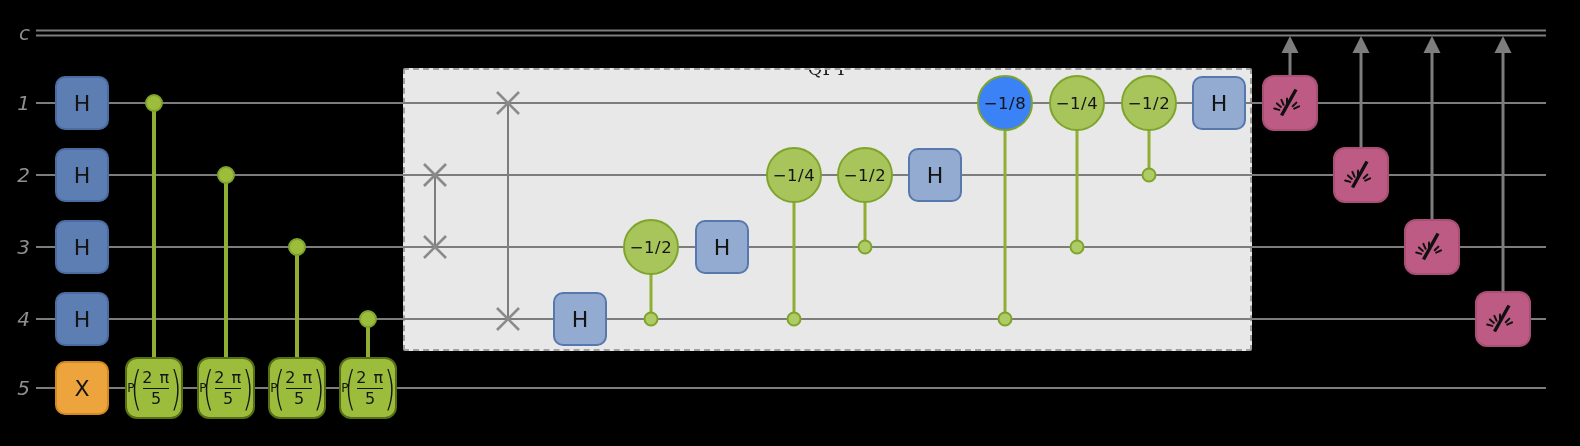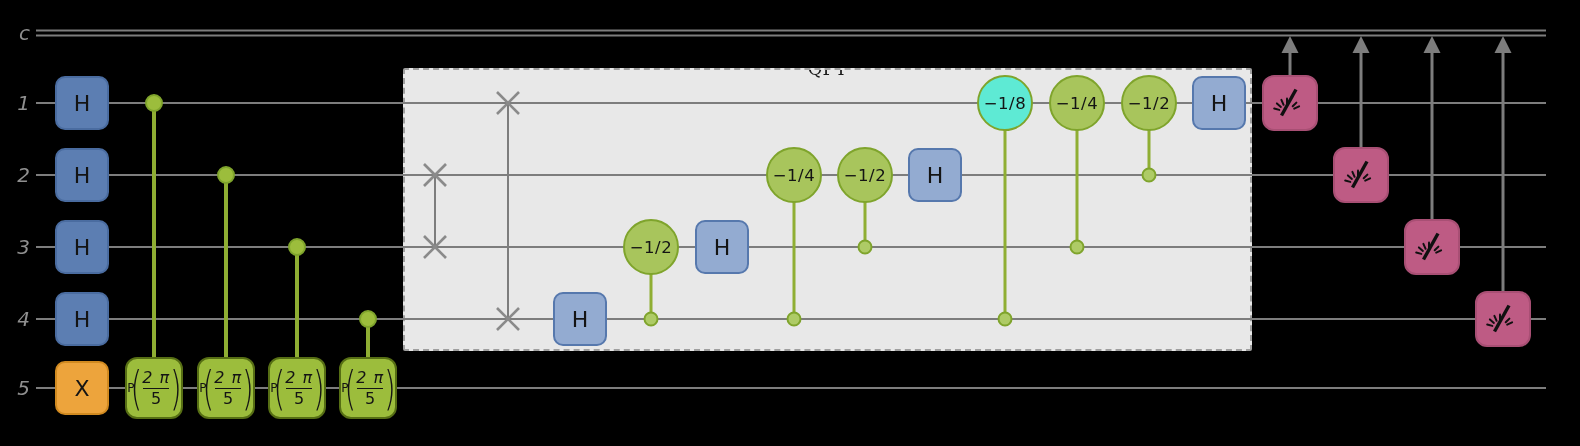--- a/index.html
+++ b/index.html
@@ -22,21 +22,21 @@
           font-size:16.5px;color:#141414;letter-spacing:.5px;}
   .dot{width:18px;height:18px;border-radius:50%;z-index:4;border:2px solid;}
   .dot-sm{width:15px;height:15px;border-radius:50%;z-index:4;border:2.5px solid;}
   .pgate{width:58px;height:62px;border-radius:12px;border:2px solid;z-index:4;
          display:flex;align-items:center;justify-content:center;color:#141414;}
   .pgate .pp{font-size:12px;margin-right:-3px;z-index:1;}
   .pgate .paren{font-size:30px;font-weight:200;transform:scaleY(1.55);line-height:1;
                 margin:0 -1px;}
   .frac{display:inline-flex;flex-direction:column;align-items:center;line-height:1;
         font-size:16px;}
-  .frac .num{padding:0 1px 2px;letter-spacing:1px;font-style:italic;}
+  .frac .num{padding:0 1px 2px;letter-spacing:1px;}
   .frac .den{border-top:1.8px solid #141414;padding:2px 8px 0;}
   .measure{width:56px;height:56px;border-radius:12px;border:2px solid;z-index:4;
            display:flex;align-items:center;justify-content:center;}
 </style>
 </head>
 <body>
 
 <div id="stage">
     <div class="qft-box" style="left: 403px; top: 68px; width: 849px; height: 283px;">
       <span class="qft-label">QFT</span>
@@ -153,21 +153,21 @@
       <span>−1/4</span>
     </div>
     <div class="dot-sm c" style="background: rgb(174, 203, 102); border-color: rgb(127, 164, 44); left: 794px; top: 319px;"></div>
     <div class="circle c" style="background: rgb(168, 197, 92); border-color: rgb(127, 164, 44); left: 865px; top: 175px;">
       <span>−1/2</span>
     </div>
     <div class="dot-sm c" style="background: rgb(174, 203, 102); border-color: rgb(127, 164, 44); left: 865px; top: 247px;"></div>
     <div class="gate c" style="background: rgb(147, 171, 209); border-color: rgb(86, 120, 173); left: 935px; top: 175px;">
       <span>H</span>
     </div>
-    <div class="circle c" style="background: #5eead4; border-color: rgb(127, 164, 44); left: 1005px; top: 103px;">
+    <div class="circle c" style="background: #3b82f6; border-color: rgb(127, 164, 44); left: 1005px; top: 103px;">
       <span>−1/8</span>
     </div>
     <div class="dot-sm c" style="background: rgb(174, 203, 102); border-color: rgb(127, 164, 44); left: 1005px; top: 319px;"></div>
     <div class="circle c" style="background: rgb(168, 197, 92); border-color: rgb(127, 164, 44); left: 1077px; top: 103px;">
       <span>−1/4</span>
     </div>
     <div class="dot-sm c" style="background: rgb(174, 203, 102); border-color: rgb(127, 164, 44); left: 1077px; top: 247px;"></div>
     <div class="circle c" style="background: rgb(168, 197, 92); border-color: rgb(127, 164, 44); left: 1149px; top: 103px;">
       <span>−1/2</span>
     </div>

